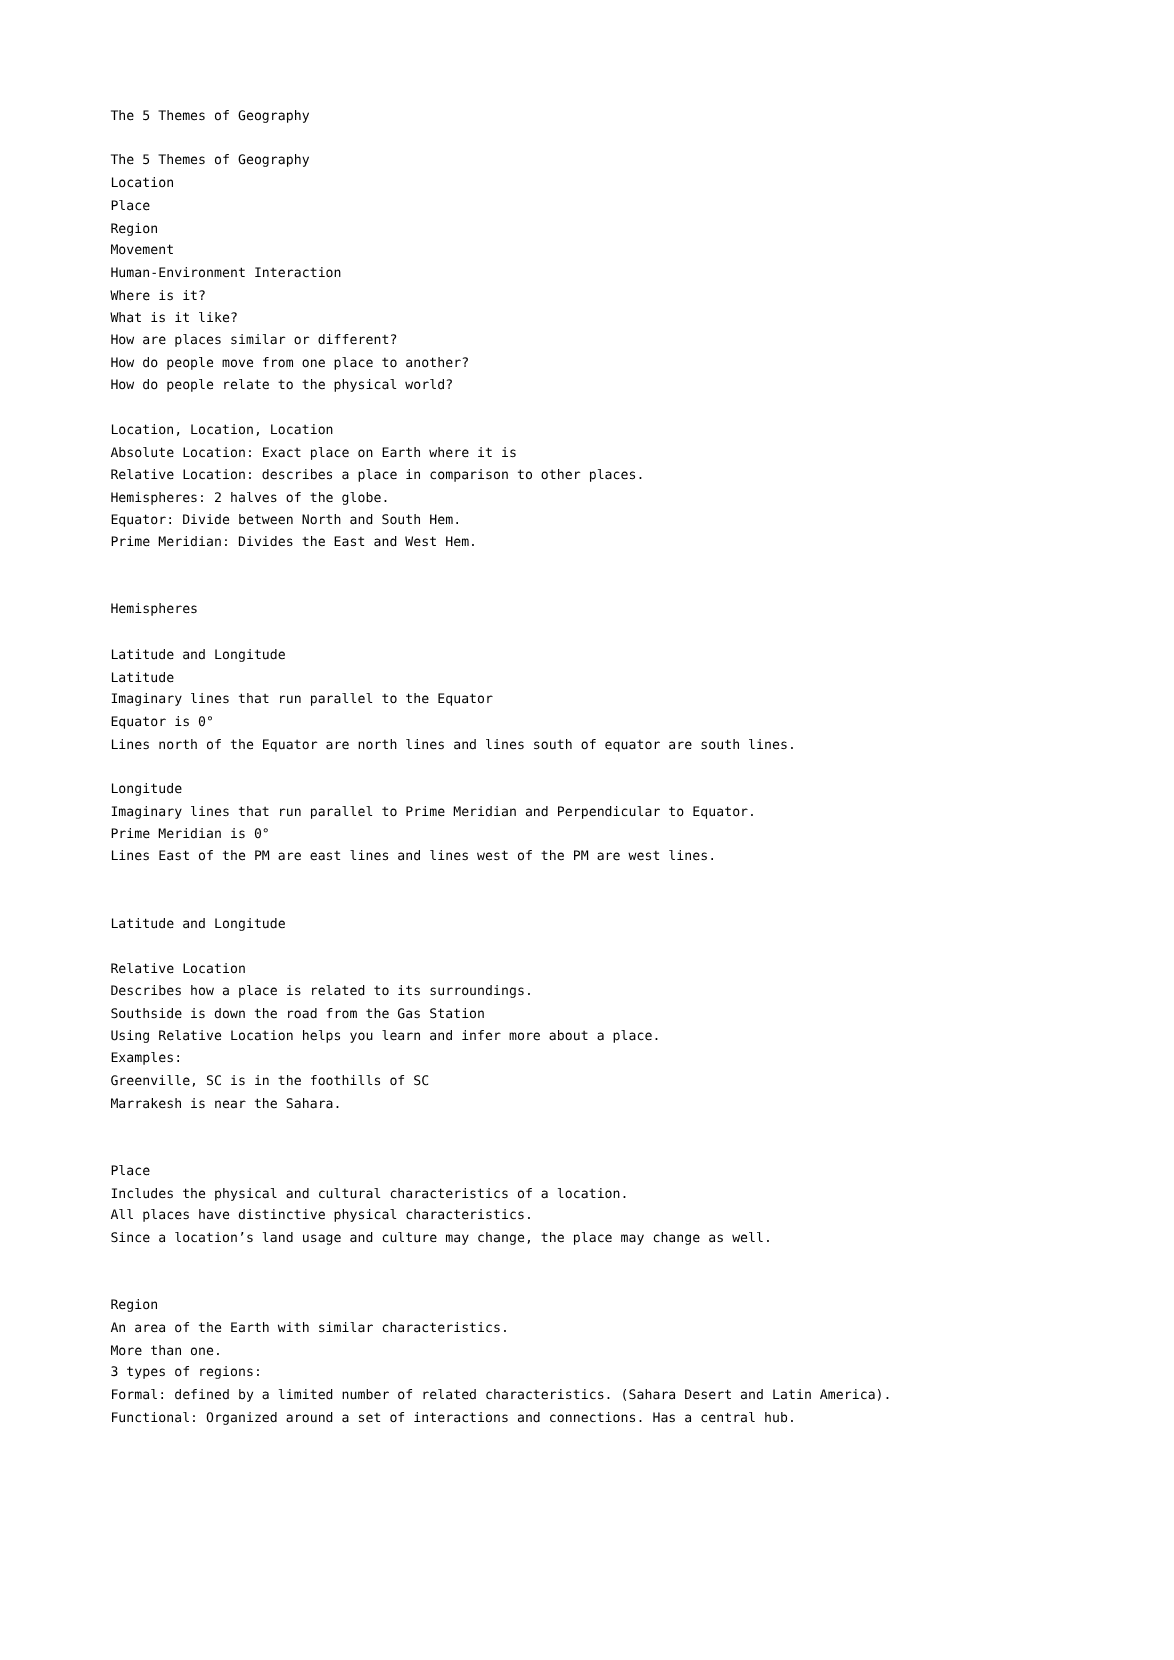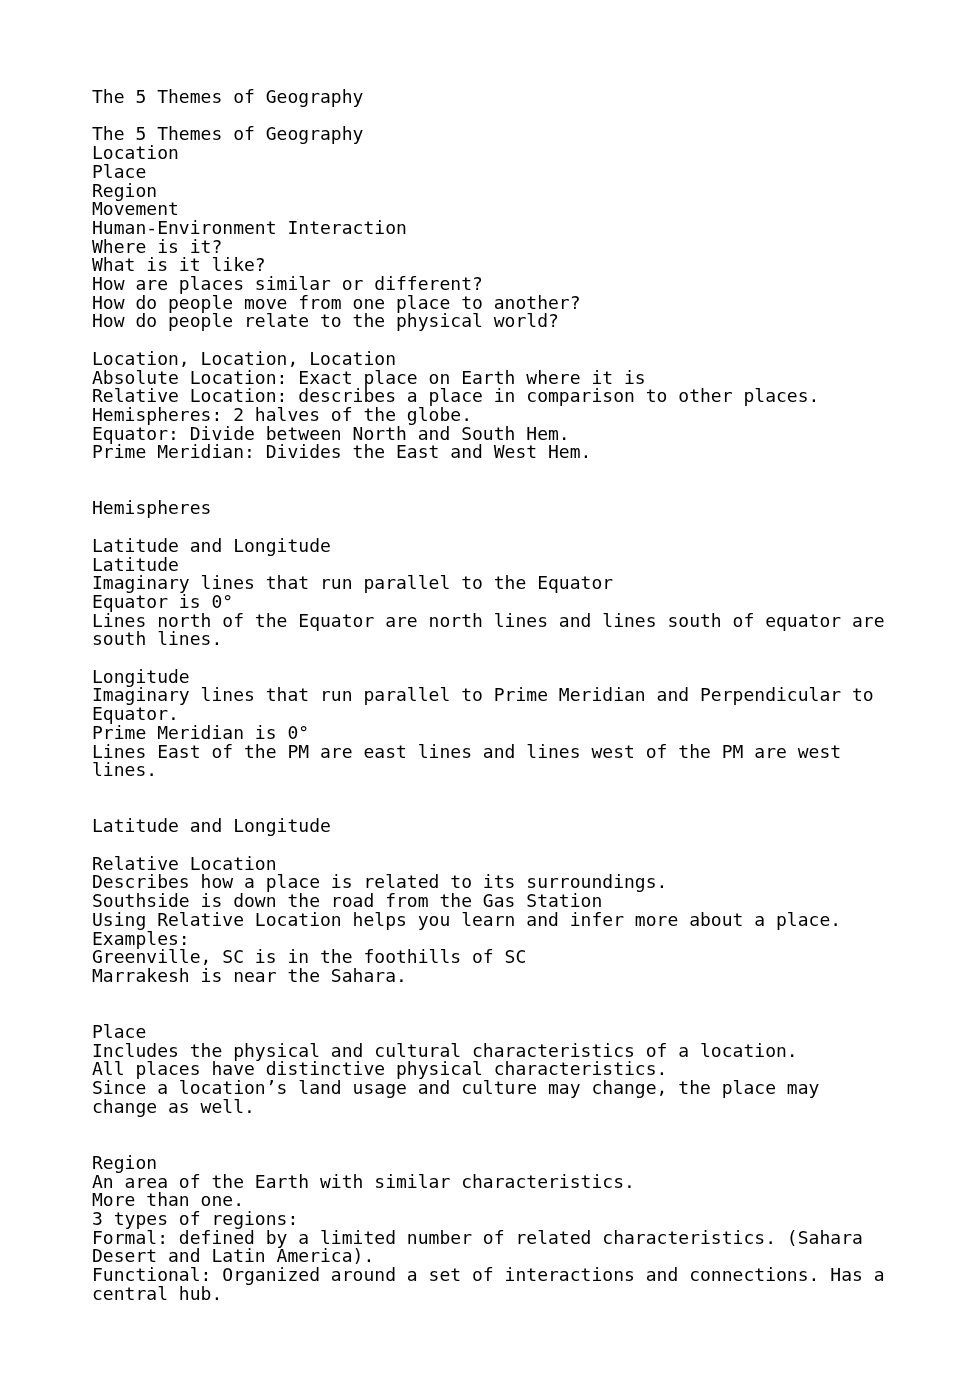--- a/index.html
+++ b/index.html
@@ -14,21 +14,21 @@
     color: #000000;
   }
   .page {
     box-sizing: border-box;
     width: 978px;
     height: 1383px;
     padding: 88px 92px 40px 92px;
     background: #ffffff;
   }
   .doc {
-    font-size: 18px;
+    font-size: 11px;
     line-height: 18.7px;
     letter-spacing: 0.02px;
     white-space: pre-wrap;
     word-wrap: break-word;
   }
   .block {
     margin: 0;
     padding: 0;
   }
   .gap-sm { height: 18.7px; }

